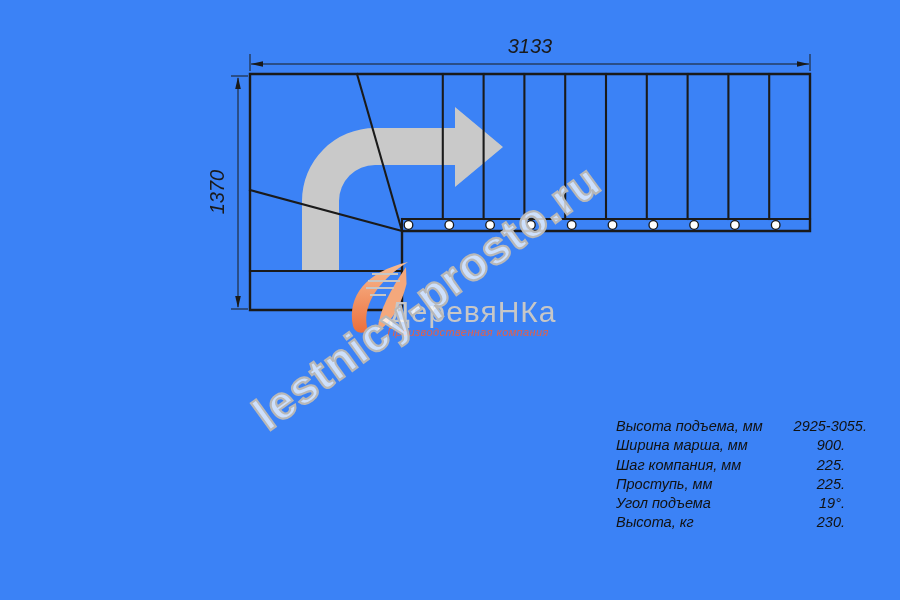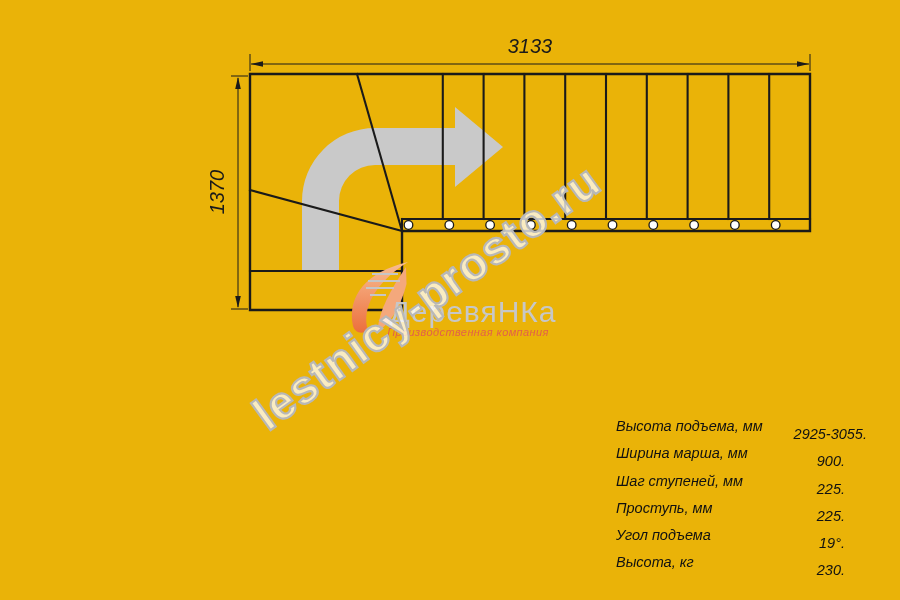--- a/index.html
+++ b/index.html
@@ -1,28 +1,28 @@
 <!DOCTYPE html>
 <html><head>
 <meta charset="utf-8">
 <style>
   html,body{margin:0;padding:0;background:#fff;}
   .stage{
-    position:relative;width:900px;height:600px;background:#eab308;overflow:hidden;
+    position:relative;width:900px;height:600px;background:#3b82f6;overflow:hidden;
     font-family:"Liberation Sans",sans-serif;
   }
   .stage svg{position:absolute;left:0;top:0;}
   svg text{font-family:"Liberation Sans",sans-serif;}
   .dim-label{font-style:italic;font-size:20px;fill:#1a1a1a;}
   .specs{
     position:absolute;left:616px;top:417px;width:229px;
     font-style:italic;font-size:14.5px;color:#111;
   }
   .spec-row{display:flex;justify-content:space-between;line-height:19.3px;white-space:nowrap;gap:31px;}
-  .spec-value{text-align:right;margin-top:8px;}
+  .spec-value{text-align:right;}
 </style>
 </head>
 <body>
 
 <div class="stage">
 
   <svg width="900" height="600" viewBox="0 0 900 600">
 
     <defs>
       <linearGradient id="og" x1="0" y1="0" x2="0" y2="1">
@@ -110,21 +110,21 @@
   <div class="specs">
     <div class="spec-row">
       <span class="spec-label">Высота подъема, мм</span>
       <span class="spec-value">2925-3055.</span>
     </div>
     <div class="spec-row">
       <span class="spec-label">Ширина марша, мм</span>
       <span class="spec-value">900.</span>
     </div>
     <div class="spec-row">
-      <span class="spec-label">Шаг ступеней, мм</span>
+      <span class="spec-label">Шаг компания, мм</span>
       <span class="spec-value">225.</span>
     </div>
     <div class="spec-row">
       <span class="spec-label">Проступь, мм</span>
       <span class="spec-value">225.</span>
     </div>
     <div class="spec-row">
       <span class="spec-label">Угол подъема</span>
       <span class="spec-value">19°.</span>
     </div>

